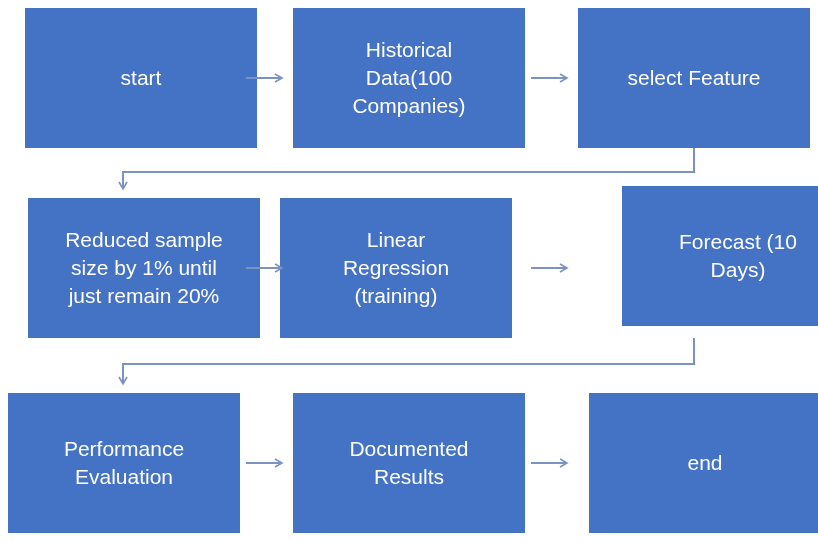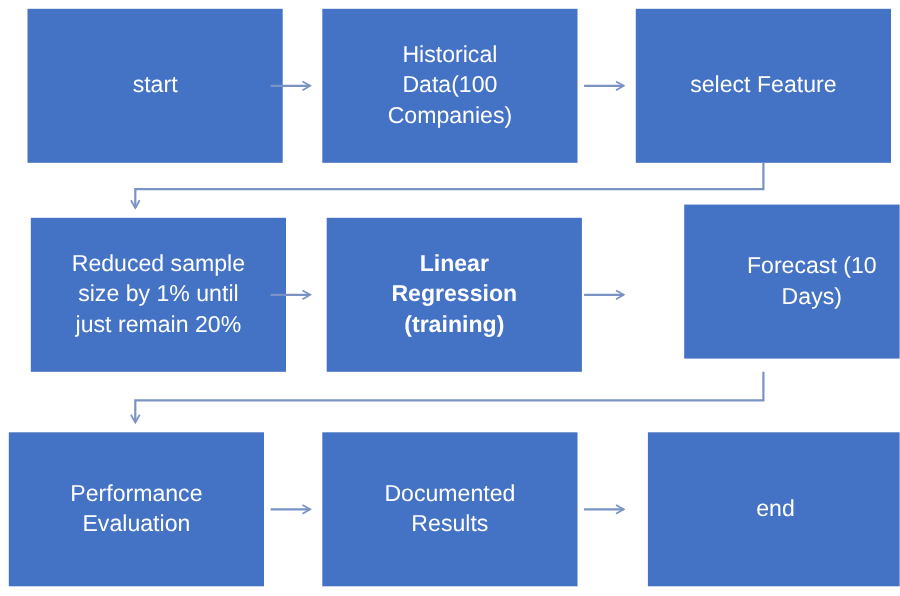--- a/index.html
+++ b/index.html
@@ -47,21 +47,21 @@
 
   <div class="node" style="left:25px;   top:8px;">start</div>
   <div class="node" style="left:293px; top:8px;">Historical
 Data(100
 Companies)</div>
   <div class="node" style="left:578px; top:8px;">select Feature</div>
 
   <div class="node" style="left:8px;   top:198px;margin-left:20px;">Reduced sample
 size by 1% until
 just remain 20%</div>
-  <div class="node" style="left:297px; top:198px;font-weight:bold;">Linear
+  <div class="node" style="left:280px; top:198px;">Linear
 Regression
 (training)</div>
   <div class="node" style="left:578px; top:186px;margin-left:44px;">Forecast (10
 Days)</div>
 
   <div class="node" style="left:8px;   top:393px;">Performance
 Evaluation</div>
   <div class="node" style="left:293px; top:393px;">Documented
 Results</div>
   <div class="node" style="left:589px; top:393px;">end</div>

